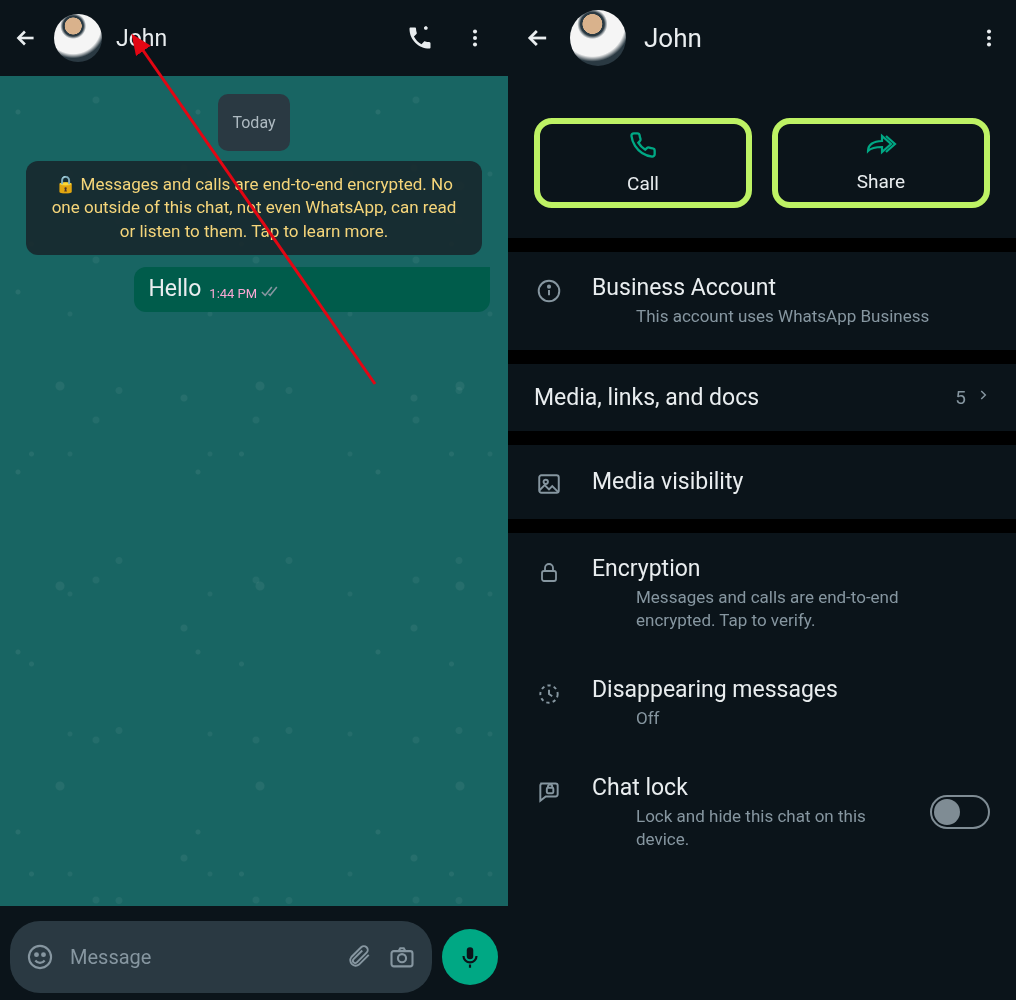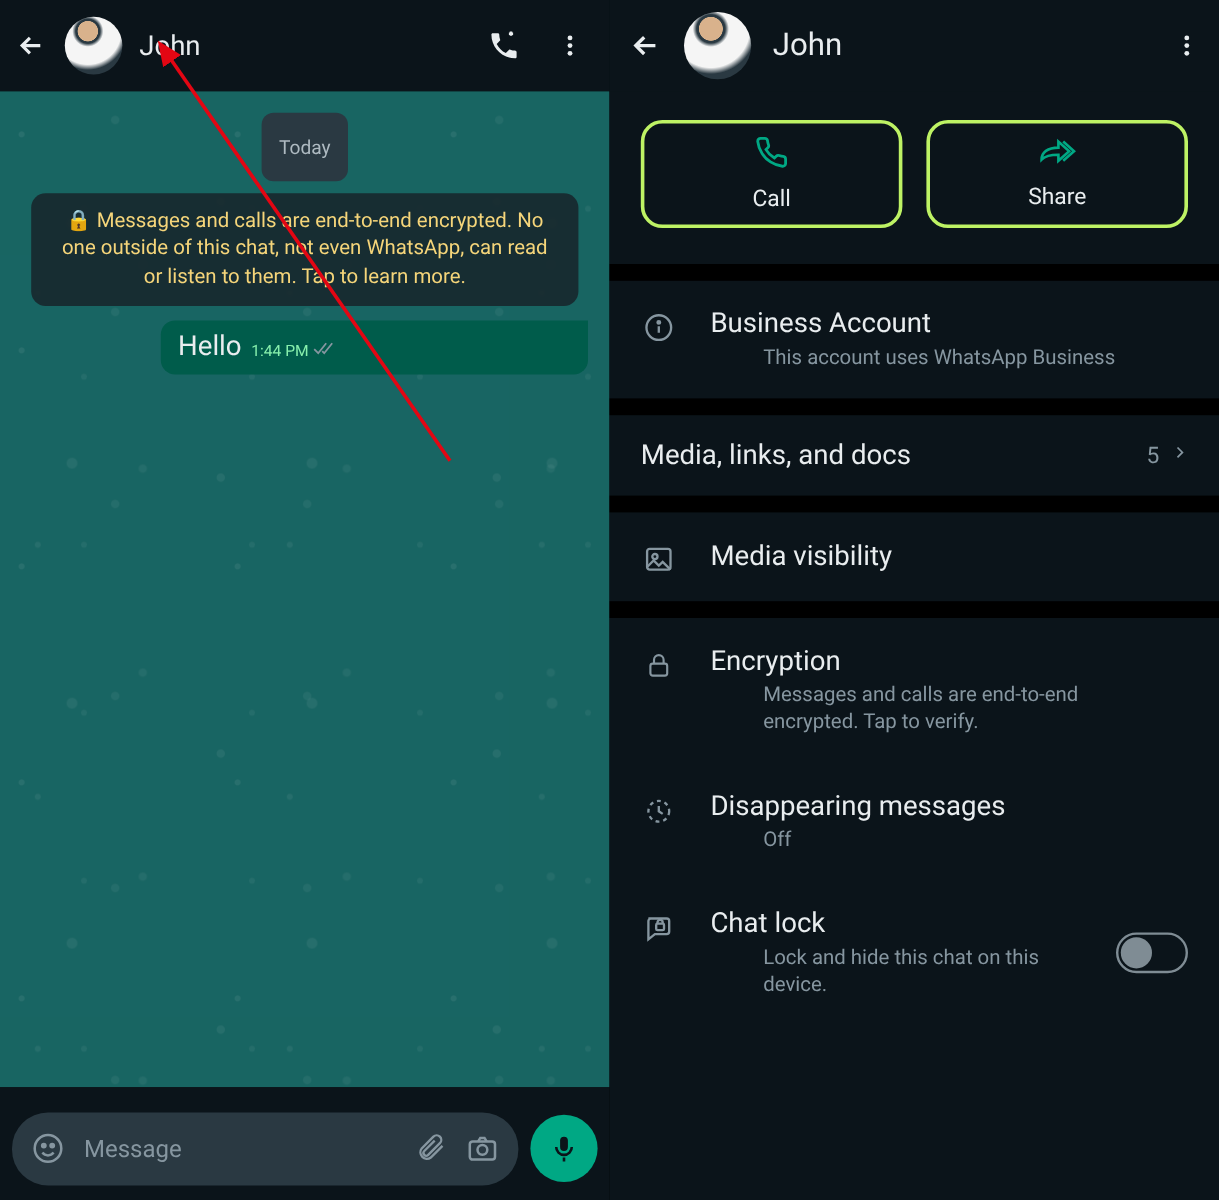--- a/index.html
+++ b/index.html
@@ -94,35 +94,35 @@
     color: #e9edef;
     padding: 8px 12px 10px 14px;
     border-radius: 12px 0 12px 12px;
     max-width: 70%;
     margin: 10px 18px 0 auto;
     display:flex;
     align-items:flex-end;
     gap:8px;
   }
   .msg-text { font-size: 23px; }
-  .msg-meta { font-size: 13px; color:#86efac; display:flex;align-items:center;gap:4px;}
+  .msg-meta { font-size: 13px; color:#f9a8d4; display:flex;align-items:center;gap:4px;}
   .ticks { color:#aebac1; }
   .input-bar {
     position:absolute;
     bottom: 14px; left: 10px; right: 10px;
     height: 58px;
     display:flex;
     align-items:center;
     gap:10px;
   }
   .input-box {
     flex:1;
     background:#2a3942;
     border-radius: 30px;
-    height: 61px;
+    height: 72px;
     display:flex;
     align-items:center;
     padding: 16px 16px;
     gap:16px;
     color:#8696a0;
   }
   .input-ph { flex:1; font-size:20px; color:#8696a0;}
   .mic-btn {
     width:56px;height:56px;border-radius:50%;
     background:#00a884;
@@ -140,27 +140,28 @@
     padding:0 16px;
     gap:18px;
   }
   .info-header .avatar { width:56px;height:56px;}
   .info-header .contact-name { font-size:26px;}
   .call-share-row {
     display:flex; gap:20px; padding: 24px 26px 30px;
   }
   .action-card {
     flex:1;
-    border:3px solid #bef264;
+    border:6px solid #bef264;
     border-radius: 18px;
     height:90px;
     display:flex;flex-direction:column;align-items:center;justify-content:center;
     gap:8px;
     color:#e9edef;
     font-size:19px;
+    margin-top:18px;
   }
   .action-card .ac-icon { color:#00a884; }
   .divider-lg { height: 14px; background:#000;}
   .list-item {
     display:flex;align-items:flex-start;
     padding: 22px 26px;
     gap:28px;
     color:#e9edef;
     position:relative;
   }

